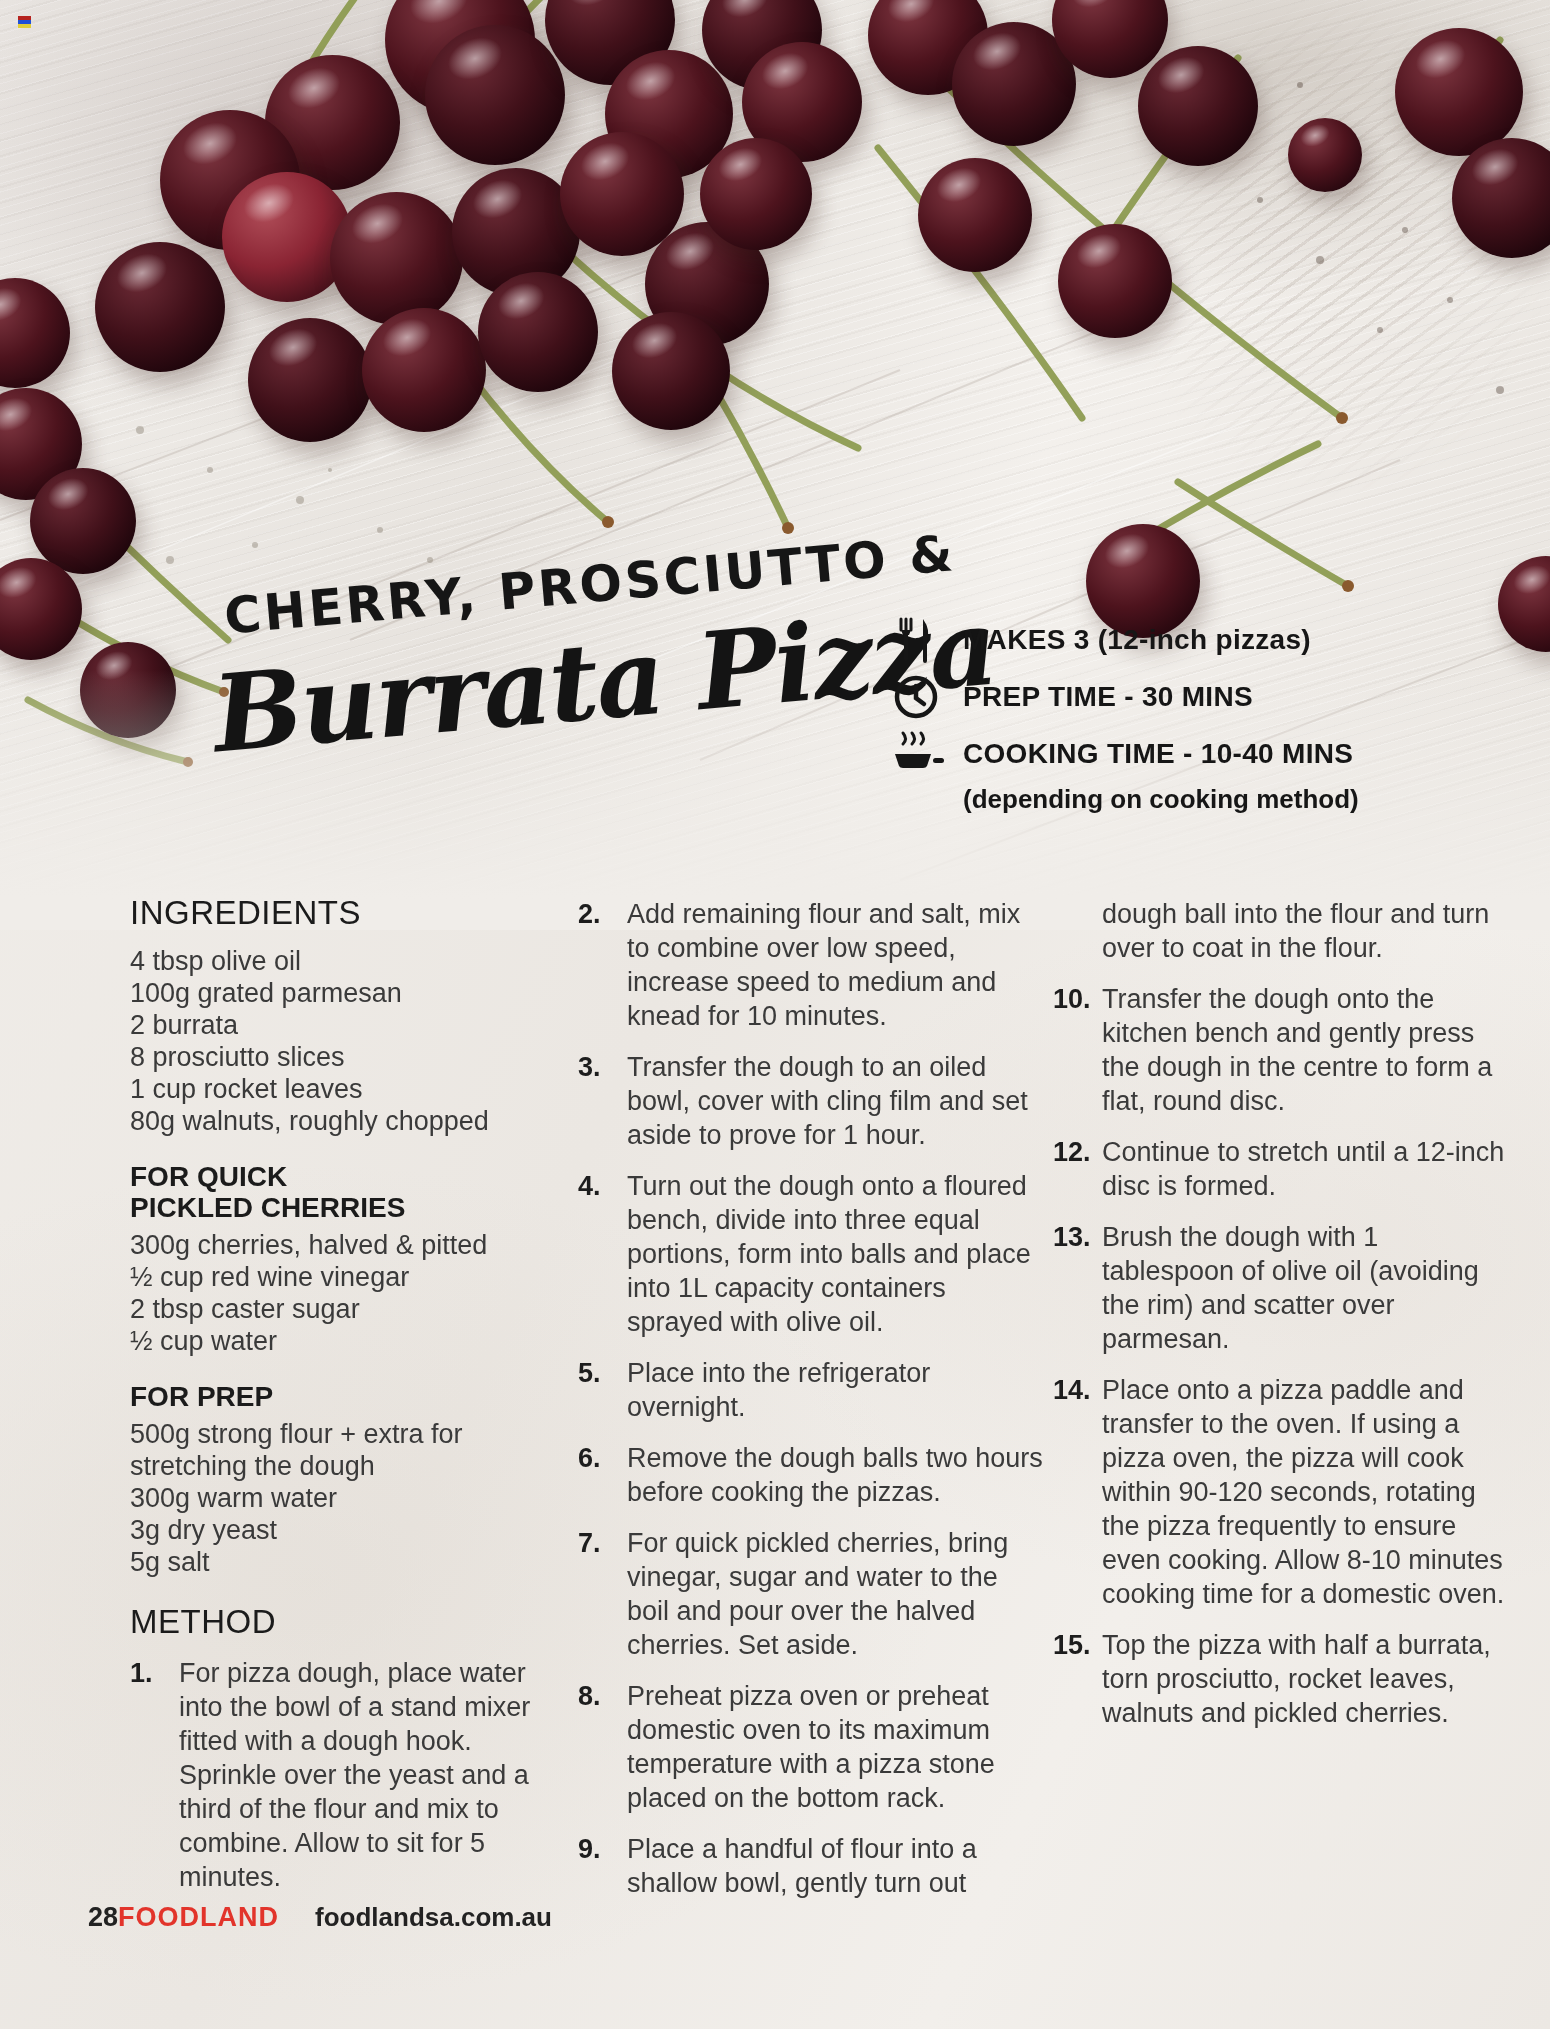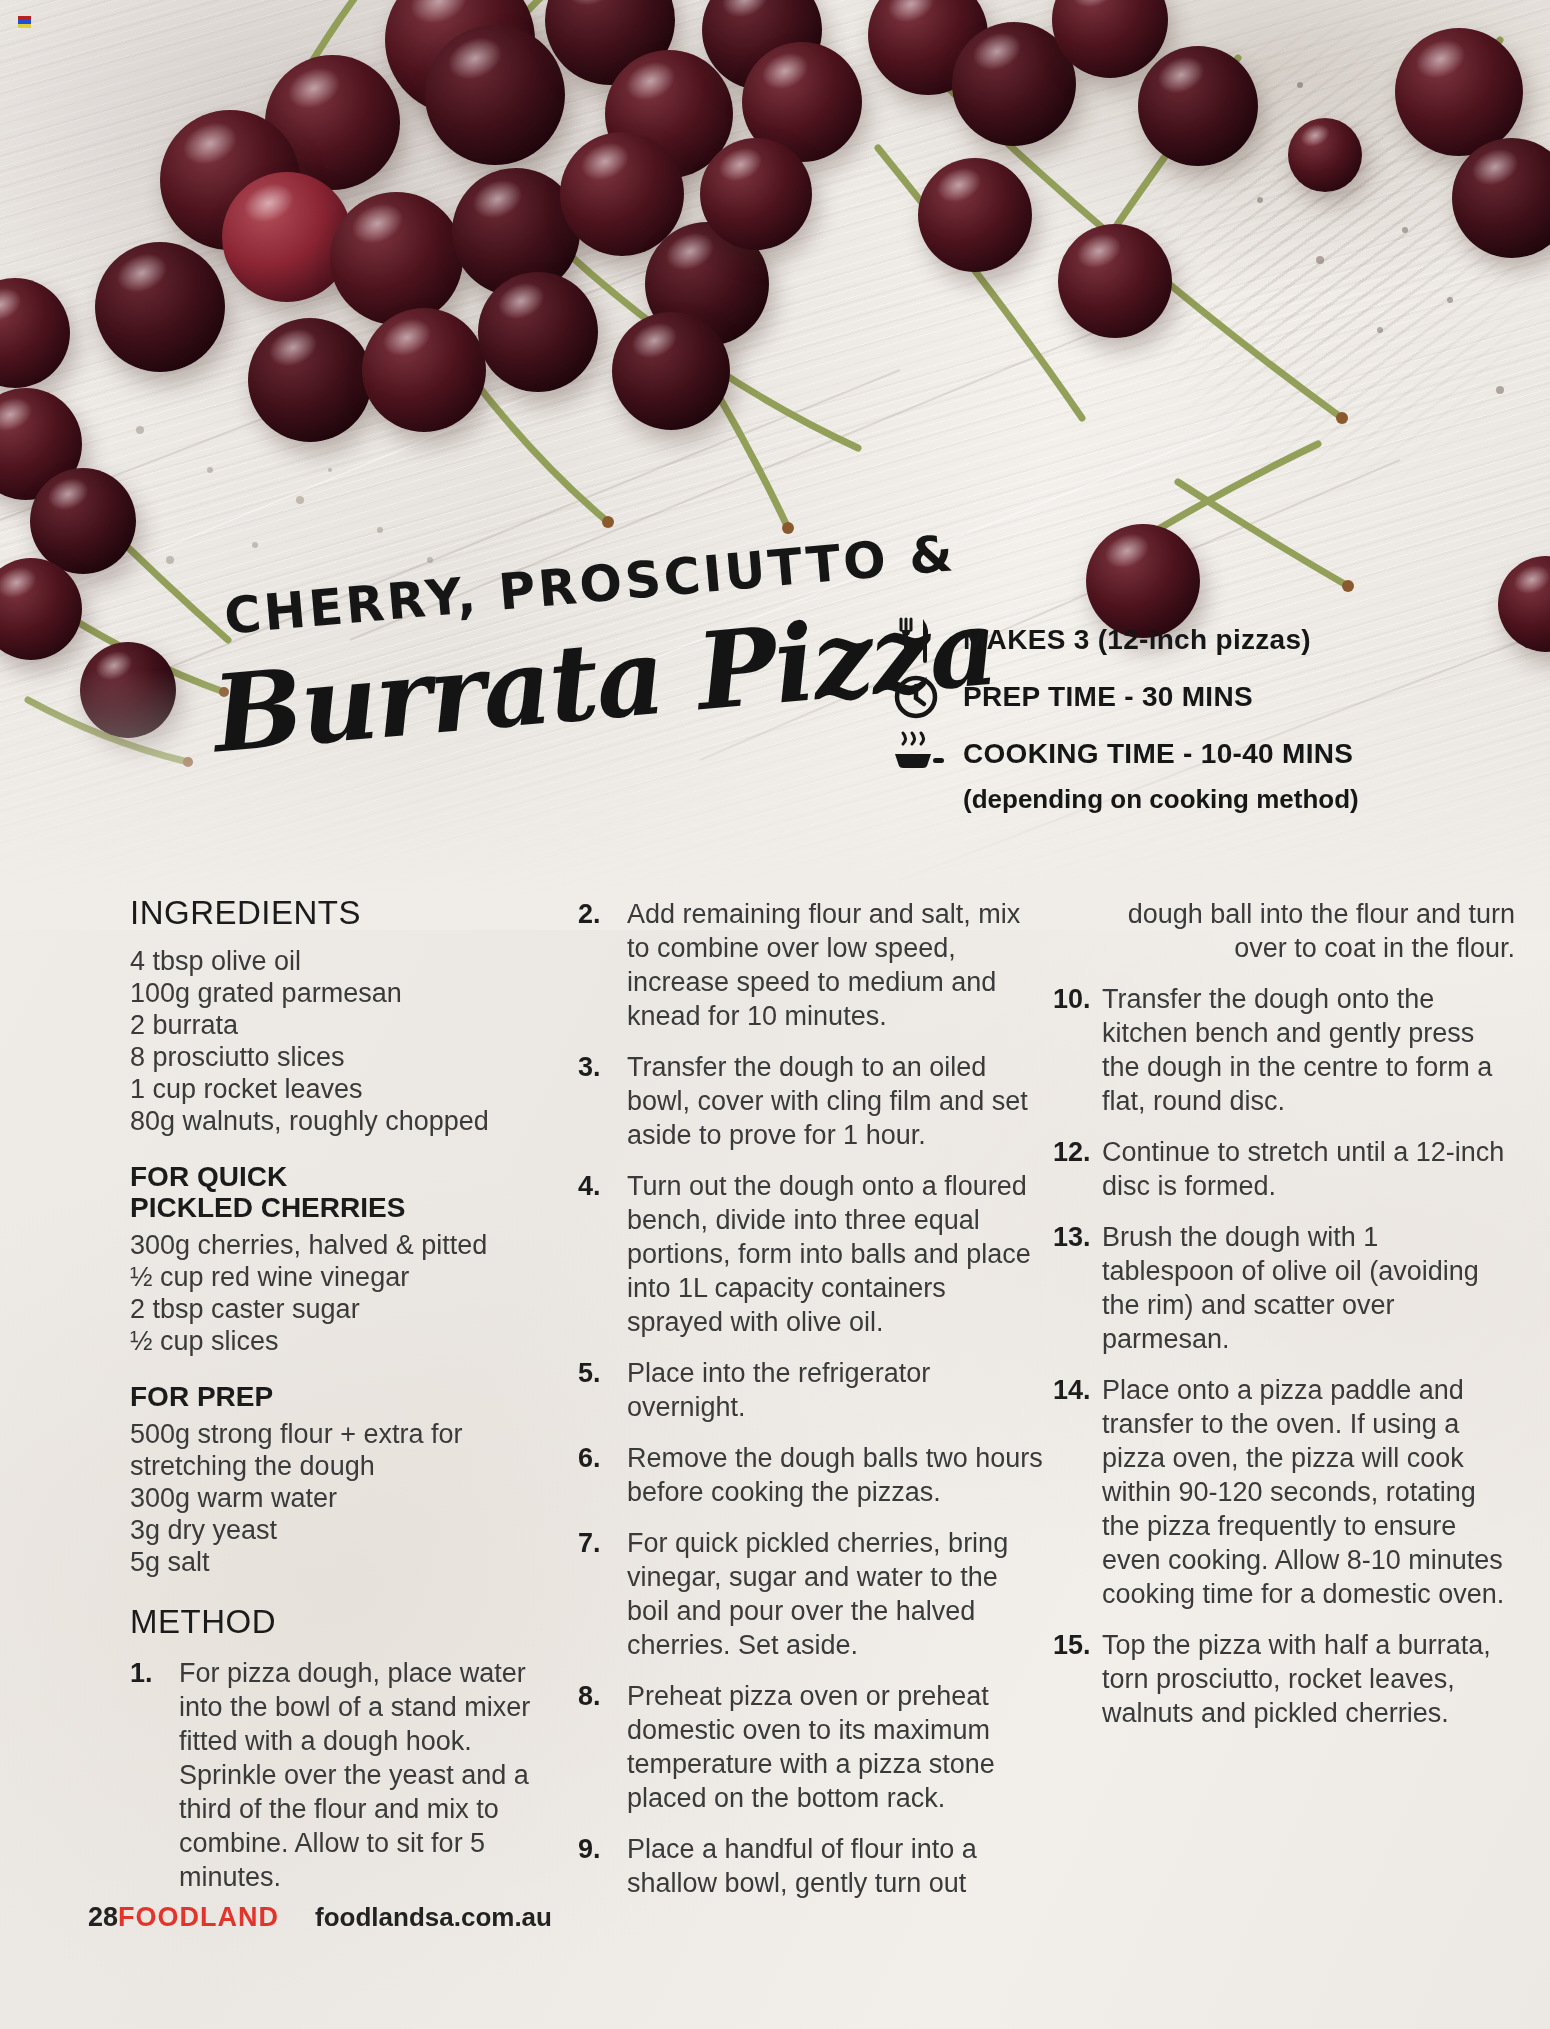--- a/index.html
+++ b/index.html
@@ -51,21 +51,21 @@
   .big-head{font-size:33px;font-weight:400;color:#1b1b1b;letter-spacing:.5px;margin:0 0 16px 0;}
   .method-head{margin:28px 0 18px 0;}
   .ing-list{list-style:none;margin:0 0 24px 0;padding:0;}
   .ing-list li{margin:0;}
   .sub-head{font-size:28px;font-weight:700;color:#1b1b1b;white-space:pre-line;margin:0 0 6px 0;line-height:31px;}
   .group{margin-bottom:24px;}
   .steps{list-style:none;margin:0;padding:0;}
   .step{position:relative;padding-left:49px;margin-bottom:17px;line-height:34px;}
   .step-num{position:absolute;left:0;top:0;font-weight:700;color:#1d1d1d;}
   .step-text{white-space:normal;}
-  .continuation{padding-left:49px;margin:0 0 17px 0;line-height:34px;text-align:right;}
+  .continuation{padding-left:49px;margin:0 0 17px 0;line-height:34px;}
   
   .footer{position:absolute;left:88px;top:1902px;display:flex;align-items:flex-start;}
   .page-num{font-size:27px;font-weight:700;color:#222;}
   .brand{font-size:27px;font-weight:700;letter-spacing:1px;}
   .site{font-size:26px;font-weight:700;color:#222;margin-left:36px;}
 </style>
 </head>
 <body>
 
 <div class="page">
@@ -307,21 +307,21 @@
         <li class="ing-item">80g walnuts, roughly chopped</li>
       </ul>
     <div class="group">
       <h3 class="sub-head">FOR QUICK
 PICKLED CHERRIES</h3>
       <ul class="ing-list">
 
       <li class="ing-item">300g cherries, halved &amp; pitted</li>
           <li class="ing-item">½ cup red wine vinegar</li>
           <li class="ing-item">2 tbsp caster sugar</li>
-          <li class="ing-item">½ cup slices</li>
+          <li class="ing-item">½ cup water</li>
         </ul>
     </div>
     <div class="group">
       <h3 class="sub-head">FOR PREP</h3>
       <ul class="ing-list">
 
       <li class="ing-item">500g strong flour + extra for stretching the dough</li>
           <li class="ing-item">300g warm water</li>
           <li class="ing-item">3g dry yeast</li>
           <li class="ing-item">5g salt</li>

